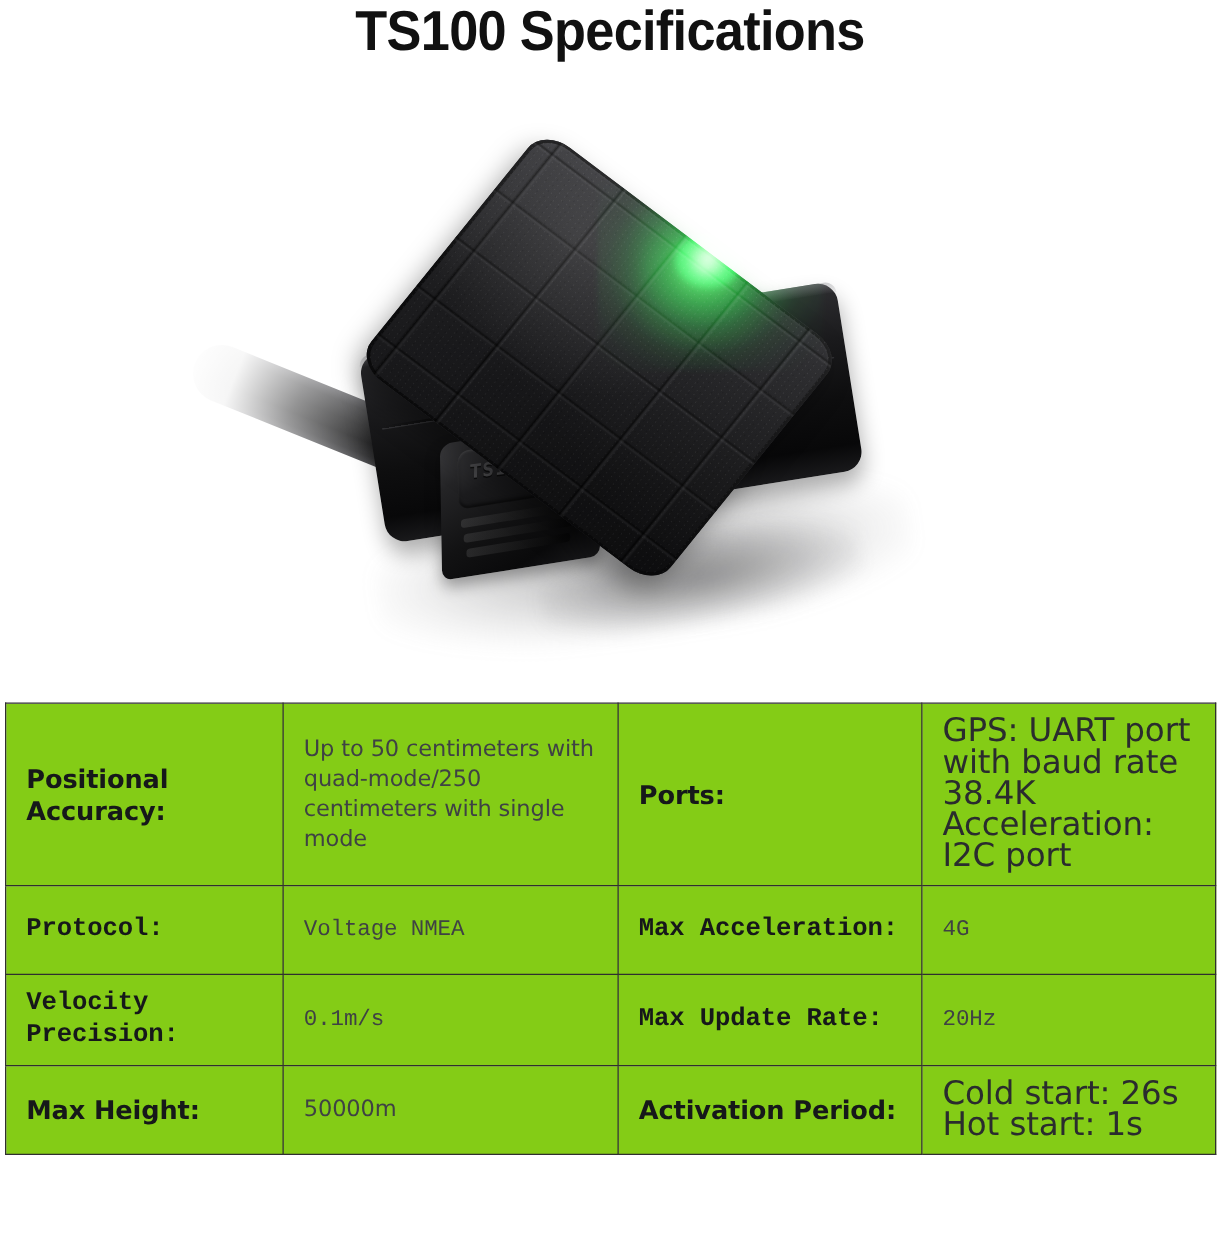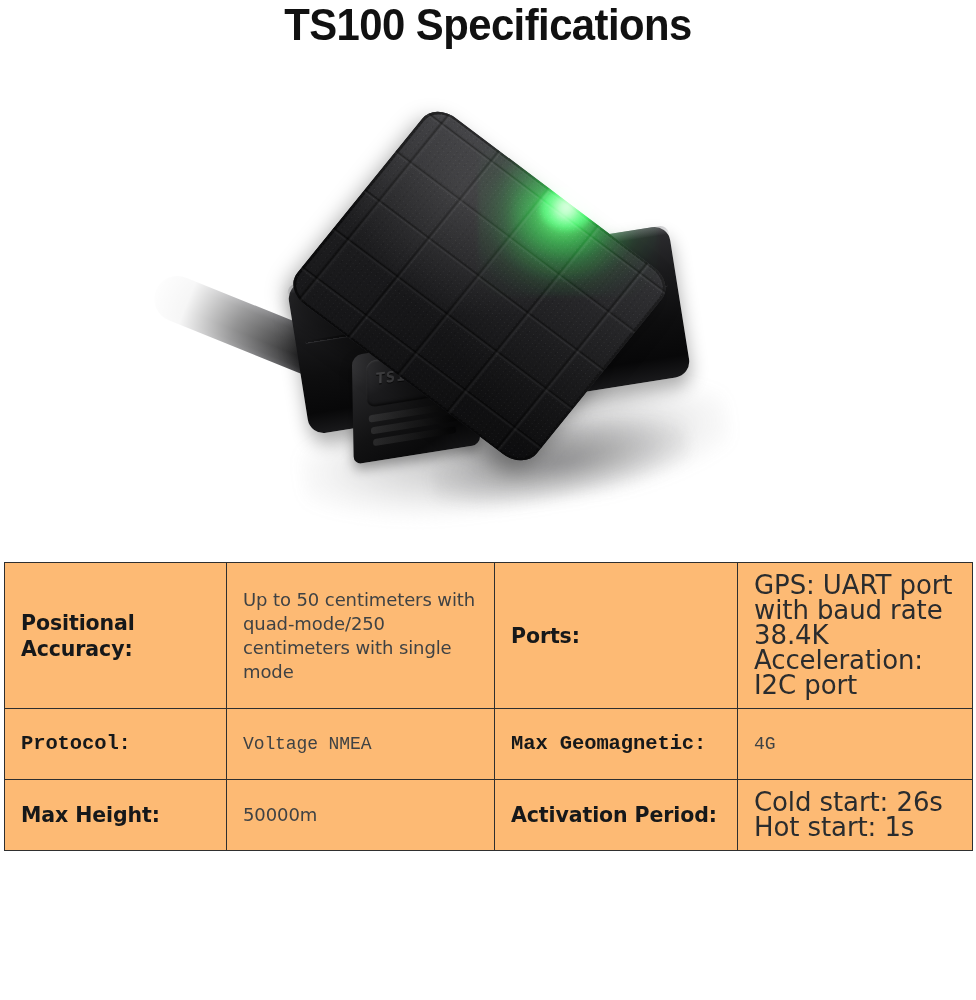--- a/index.html
+++ b/index.html
@@ -313,21 +313,21 @@
   }
   table.spec-table {
     width: 968px;
     border-collapse: collapse;
     table-layout: fixed;
   }
   table.spec-table td {
     border: 1px solid #2f2f2f;
     vertical-align: middle;
     padding: 10px 14px 10px 16px;
-    background: #fdba74;
+    background: #84cc16;
   }
   
   col.c-label-a { width: 222px; }
   col.c-value-a { width: 268px; }
   col.c-label-b { width: 243px; }
   col.c-value-b { width: 235px; }
 
   .lbl {
     font-size: 20.5px;
     line-height: 26px;
@@ -430,27 +430,41 @@
       </tr>
 
       <tr class="r-std">
         <td>
           <div class="lbl">Protocol:</div>
         </td>
         <td>
           <div class="val">Voltage NMEA</div>
         </td>
         <td>
-          <div class="lbl">Max Geomagnetic:</div>
+          <div class="lbl">Max Acceleration:</div>
         </td>
         <td>
           <div class="val">4G</div>
         </td>
       </tr>
 
+      <tr class="r-std">
+        <td>
+          <div class="lbl">Velocity Precision:</div>
+        </td>
+        <td>
+          <div class="val">0.1m/s</div>
+        </td>
+        <td>
+          <div class="lbl">Max Update Rate:</div>
+        </td>
+        <td>
+          <div class="val">20Hz</div>
+        </td>
+      </tr>
 
       <tr class="r-two">
         <td>
           <div class="lbl">Max Height:</div>
         </td>
         <td>
           <div class="val">50000m</div>
         </td>
         <td>
           <div class="lbl">Activation Period:</div>

